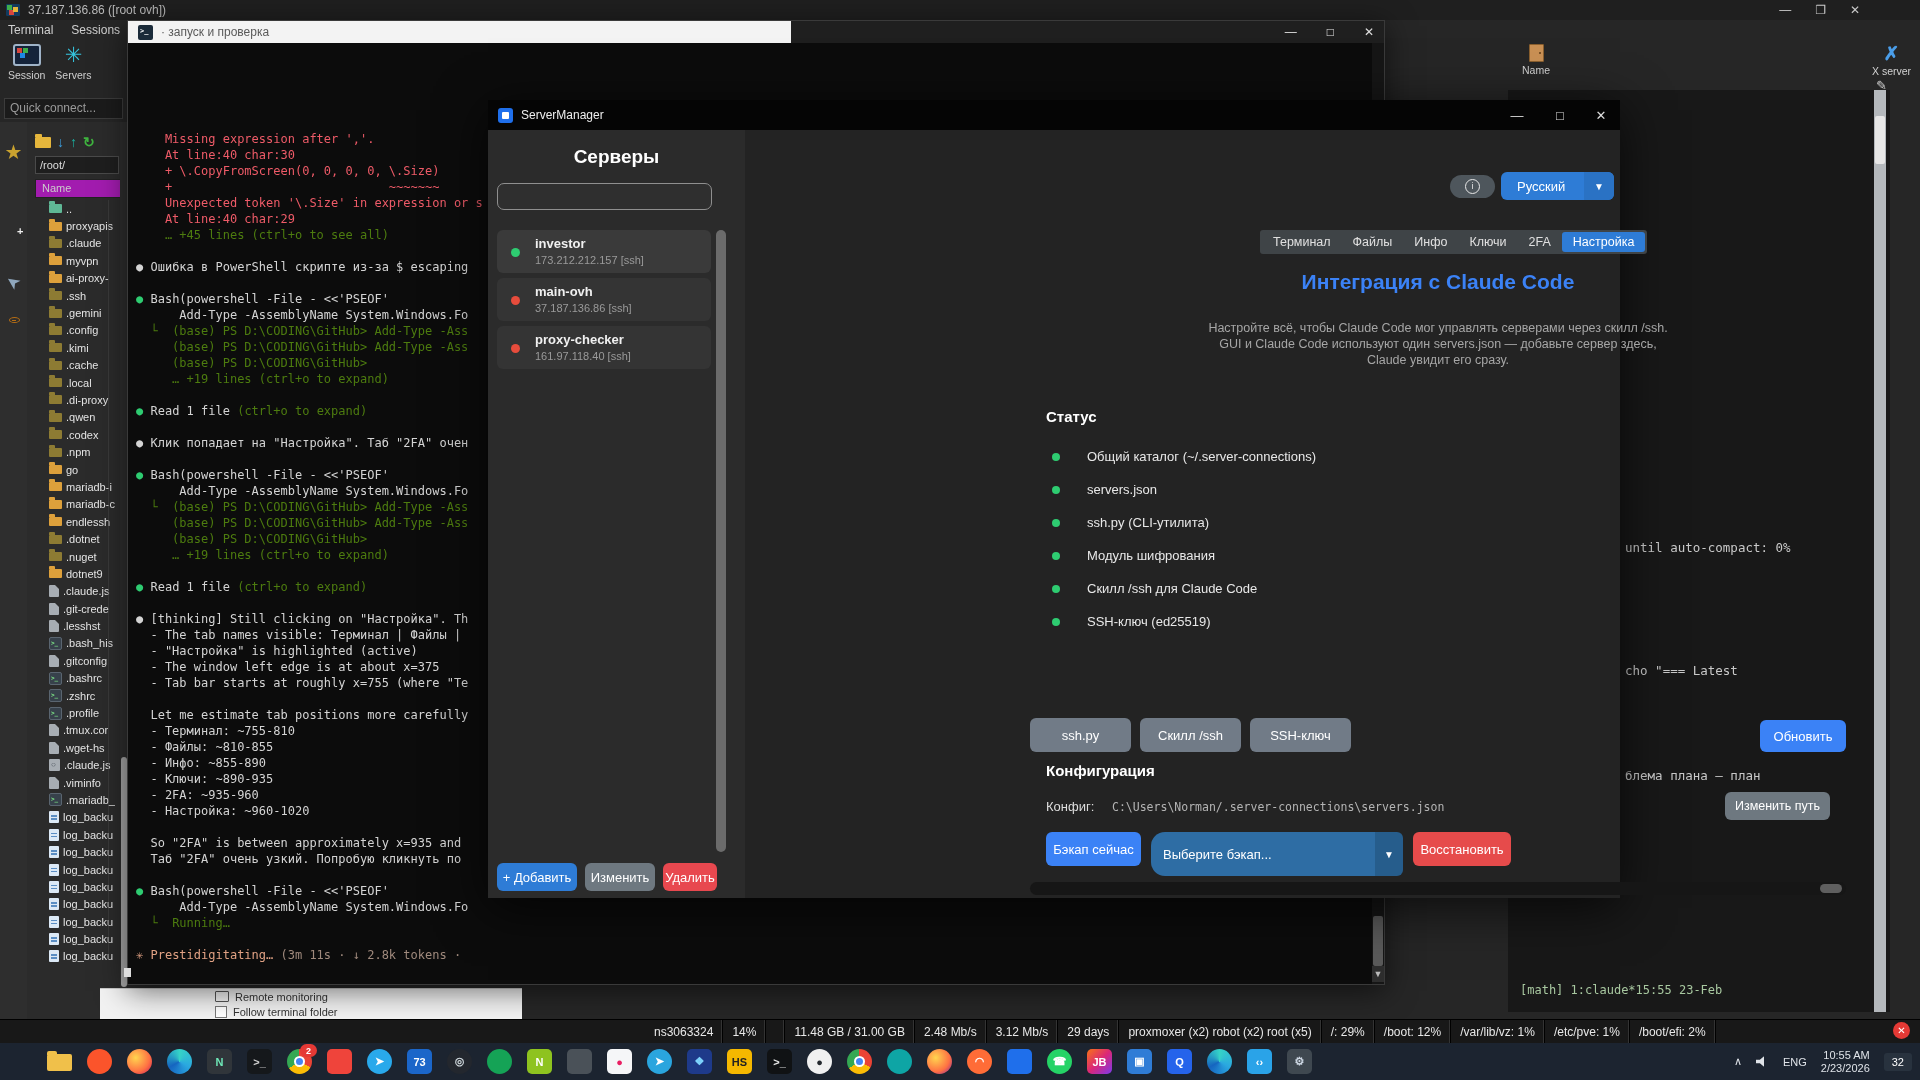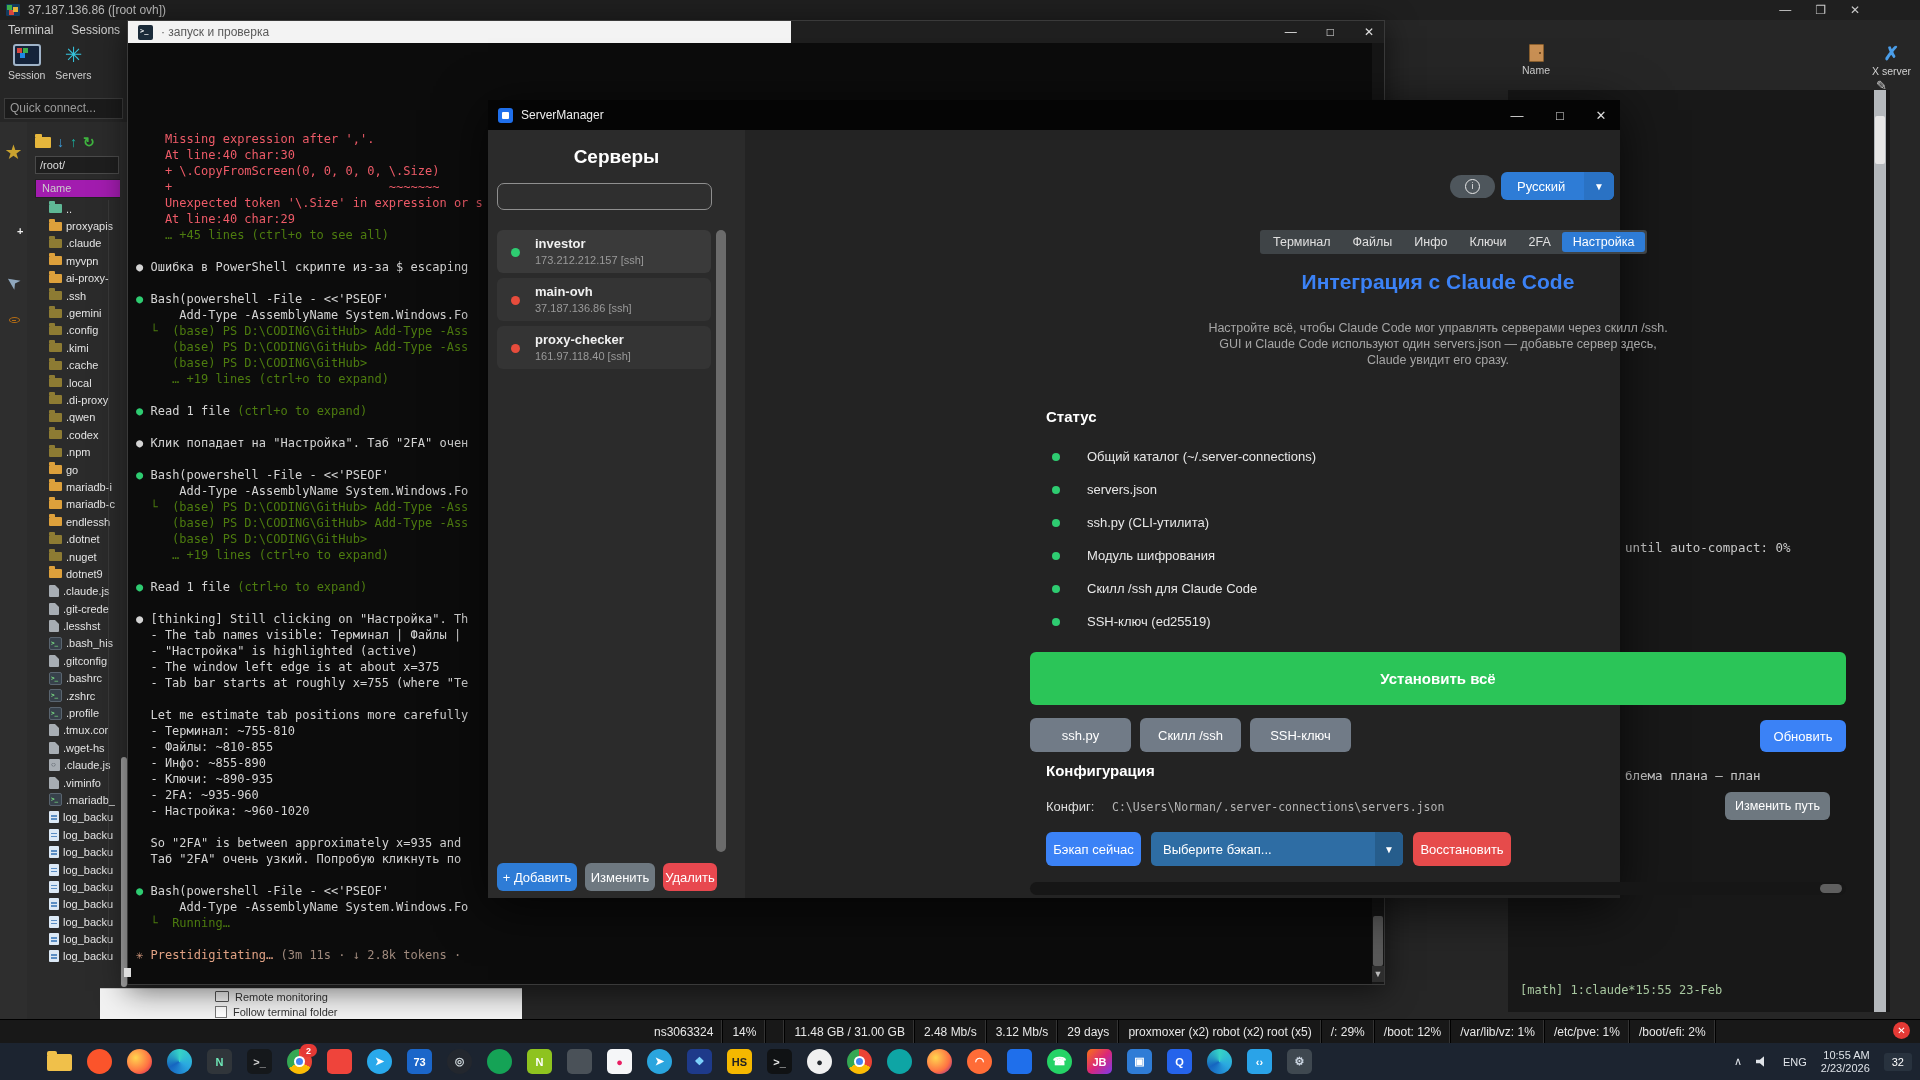--- a/index.html
+++ b/index.html
@@ -121,21 +121,21 @@
   .sm-install{position:absolute;left:0;top:522px;width:100%;height:53px;background:#2bc558;border-radius:6px;color:#fff;font-size:15px;font-weight:bold;display:flex;align-items:center;justify-content:center}
   .sm-chips{position:absolute;left:0;top:588px;display:flex;gap:9px}
   .sm-chip{width:101px;height:34px;background:#717b87;border-radius:6px;color:#fff;font-size:13px;display:flex;align-items:center;justify-content:center}
   .sm-refresh{position:absolute;right:0;top:590px;width:86px;height:32px;background:#3b82f6;border-radius:6px;font-size:13px}
   .sm-cfgrow{position:absolute;left:16px;top:662px;width:784px;height:30px}
   .sm-cfglbl{position:absolute;left:0;top:7px;color:#ddd;font-size:13px}
   .sm-cfgpath{position:absolute;left:66px;top:8px;color:#b4b4b4;font-size:11.5px;font-family:"DejaVu Sans Mono",monospace}
   .sm-chpath{position:absolute;right:0;top:0;width:105px;height:28px;background:#6e7880;border-radius:6px;font-size:12.5px}
   .sm-bkrow{position:absolute;left:16px;top:702px;width:784px;height:34px}
   .sm-bknow{position:absolute;left:0;top:0;width:95px;height:34px;font-size:13px;border-radius:6px}
-  .sm-bksel{position:absolute;left:105px;top:0;width:252px;height:34px;background:#2e6da4;border-radius:5px;color:#fff;font-size:13px;display:flex;align-items:center}
+  .sm-bksel{position:absolute;left:105px;top:0;width:252px;height:44px;background:#2e6da4;border-radius:14px;color:#fff;font-size:13px;display:flex;align-items:center}
   .sm-bksel .lbl{flex:1;padding-left:12px}
   .sm-bksel .chev{width:28px;height:100%;background:#265d8c;border-radius:0 6px 6px 0;display:flex;align-items:center;justify-content:center;font-size:10px}
   .sm-restore{position:absolute;left:367px;top:0;width:98px;height:34px;background:#e64b4b;border-radius:6px;font-size:13px}
   .sm-hscroll{position:absolute;left:0;top:752px;width:816px;height:13px;background:#161616;border-radius:7px}
   .sm-hthumb{position:absolute;right:4px;top:2px;width:22px;height:9px;background:#5f5f5f;border-radius:5px}
   
   .statusbar{left:0;top:1019px;width:1920px;height:24px;background:#181818;border-top:1px solid #000;display:flex;align-items:stretch;padding-left:645px;box-sizing:border-box}
   .seg{display:flex;align-items:center;padding:0 9px;border-right:1px solid #000;box-shadow:inset -1px 0 0 #333;color:#e8e8e8;font-size:12px;white-space:nowrap}
   .sb-close{position:absolute;right:10px;top:3px;width:17px;height:17px;border-radius:50%;background:#e53935;color:#fff;font-size:10px;display:flex;align-items:center;justify-content:center}
   
@@ -589,21 +589,20 @@
             <div class="sm-strow">
               <span class="sm-stdot"></span>
               <span>Скилл /ssh для Claude Code</span>
             </div>
 
             <div class="sm-strow">
               <span class="sm-stdot"></span>
               <span>SSH-ключ (ed25519)</span>
             </div>
           </div>
-        <div class="sm-install">Установить всё</div>
         <div class="sm-chips">
 
         <span class="sm-chip">ssh.py</span>
             <span class="sm-chip">Скилл /ssh</span>
             <span class="sm-chip">SSH-ключ</span>
           </div>
         <span class="btn sm-refresh">Обновить</span>
         <div class="sm-sec" style="top:632px">Конфигурация</div>
         <div class="sm-cfgrow">
           <span class="sm-cfglbl">Конфиг:</span>

